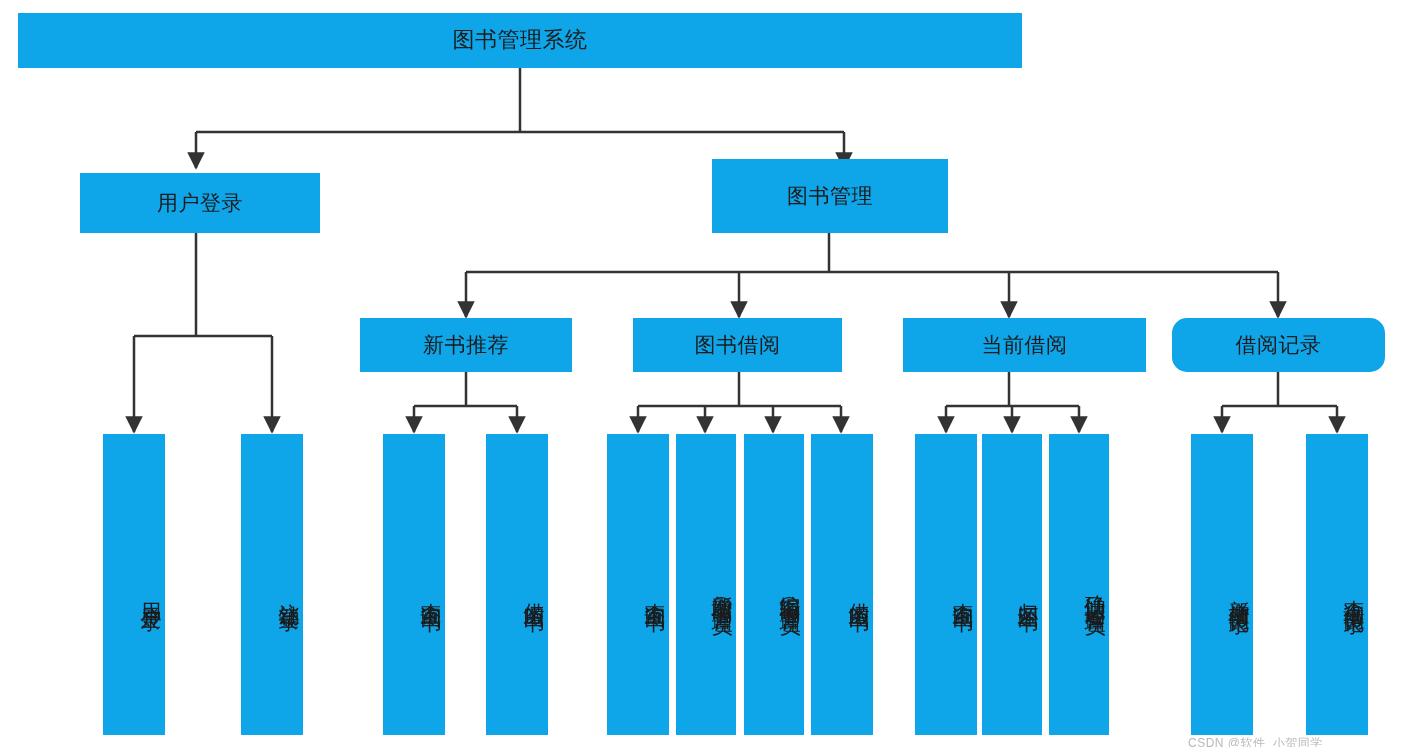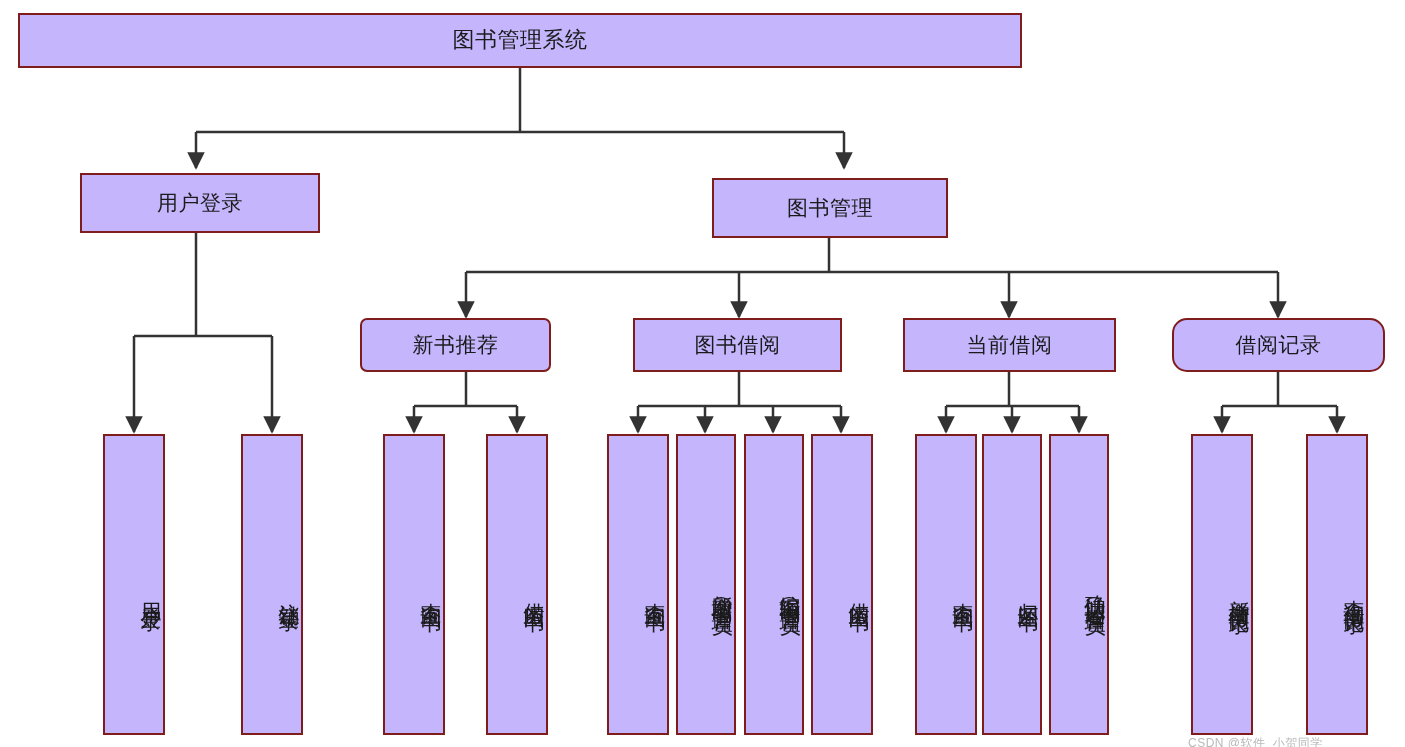--- a/index.html
+++ b/index.html
@@ -21,22 +21,22 @@
   #edges-layer {
     position: absolute;
     left: 0;
     top: 0;
     width: 1405px;
     height: 747px;
   }
   .node {
     position: absolute;
     box-sizing: border-box;
-    background: #c4b5fd;
-    border: 2px solid #7f1d1d;
+    background: #0ea5e9;
+    border: 2px solid #0ea5e9;
     display: flex;
     align-items: center;
     justify-content: center;
     color: #1b1b1b;
   }
   .node.horiz {
     font-size: 21px;
     letter-spacing: 0.5px;
     line-height: 1.1;
   }
@@ -125,31 +125,31 @@
     </g>
   </svg>
 
   <div class="node horiz root" style="left:18px; top:13px; width:1004px; height:55px;">
     <span class="node-label">图书管理系统</span>
   </div>
 
   <div class="node horiz" style="left:80px; top:173px; width:240px; height:60px;">
     <span class="node-label">用户登录</span>
   </div>
-  <div class="node horiz" style="left:712px; top:178px; width:236px; height:60px;">
+  <div class="node horiz" style="left:712px; top:159px; width:236px; height:74px;">
     <span class="node-label">图书管理</span>
   </div>
 
-  <div class="node horiz" style="left:360px; top:318px; width:191px; height:54px;border-radius:7px;">
+  <div class="node horiz" style="left:360px; top:318px; width:212px; height:54px;">
     <span class="node-label">新书推荐</span>
   </div>
   <div class="node horiz" style="left:633px; top:318px; width:209px; height:54px;">
     <span class="node-label">图书借阅</span>
   </div>
-  <div class="node horiz" style="left:903px; top:318px; width:213px; height:54px;">
+  <div class="node horiz" style="left:903px; top:318px; width:243px; height:54px;">
     <span class="node-label">当前借阅</span>
   </div>
   <div class="node horiz" style="left:1172px; top:318px; width:213px; height:54px;border-radius:15px;">
     <span class="node-label">借阅记录</span>
   </div>
 
   <div class="node leaf" style="left:103px; top:434px; width:62px; height:301px;">
     <span class="node-label">用户登录</span>
   </div>
   <div class="node leaf" style="left:241px; top:434px; width:62px; height:301px;">

